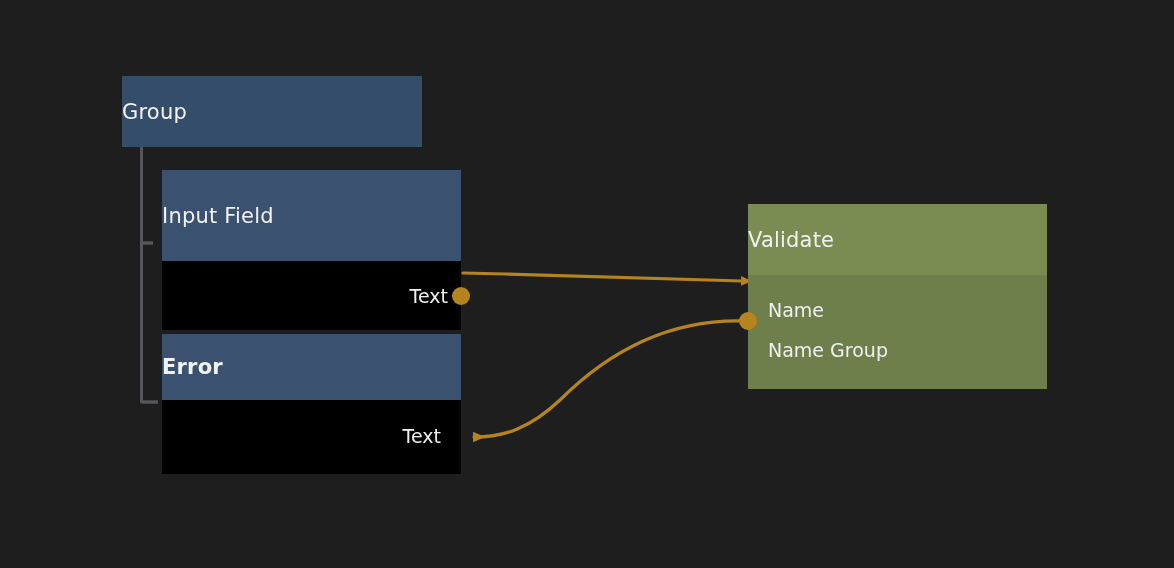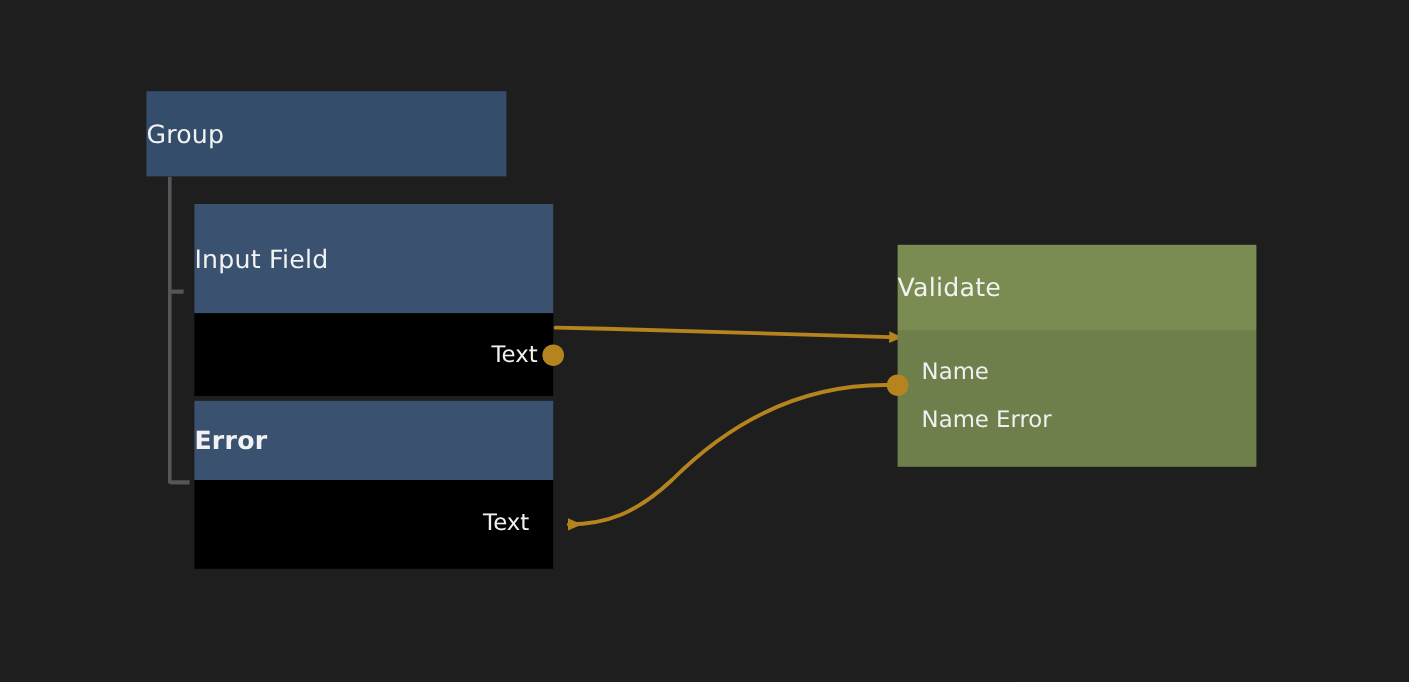--- a/index.html
+++ b/index.html
@@ -182,21 +182,21 @@
     </div>
   </div>
 
   <div class="node" id="node-validate">
     <div class="node-header">Validate</div>
     <div class="node-body">
       <div class="port-row in-left" style="top:26px;">
         <span class="port-label">Name</span>
       </div>
       <div class="port-row in-left" style="top:66px;">
-        <span class="port-label">Name Error</span>
+        <span class="port-label">Name Group</span>
       </div>
     </div>
   </div>
 
   <svg class="edge-layer" style="z-index:20;" viewBox="0 0 1174 568" width="1174" height="568">
 
     <circle cx="748" cy="321" r="9" fill="#b5841f"></circle>
   </svg>
 
 </div>

